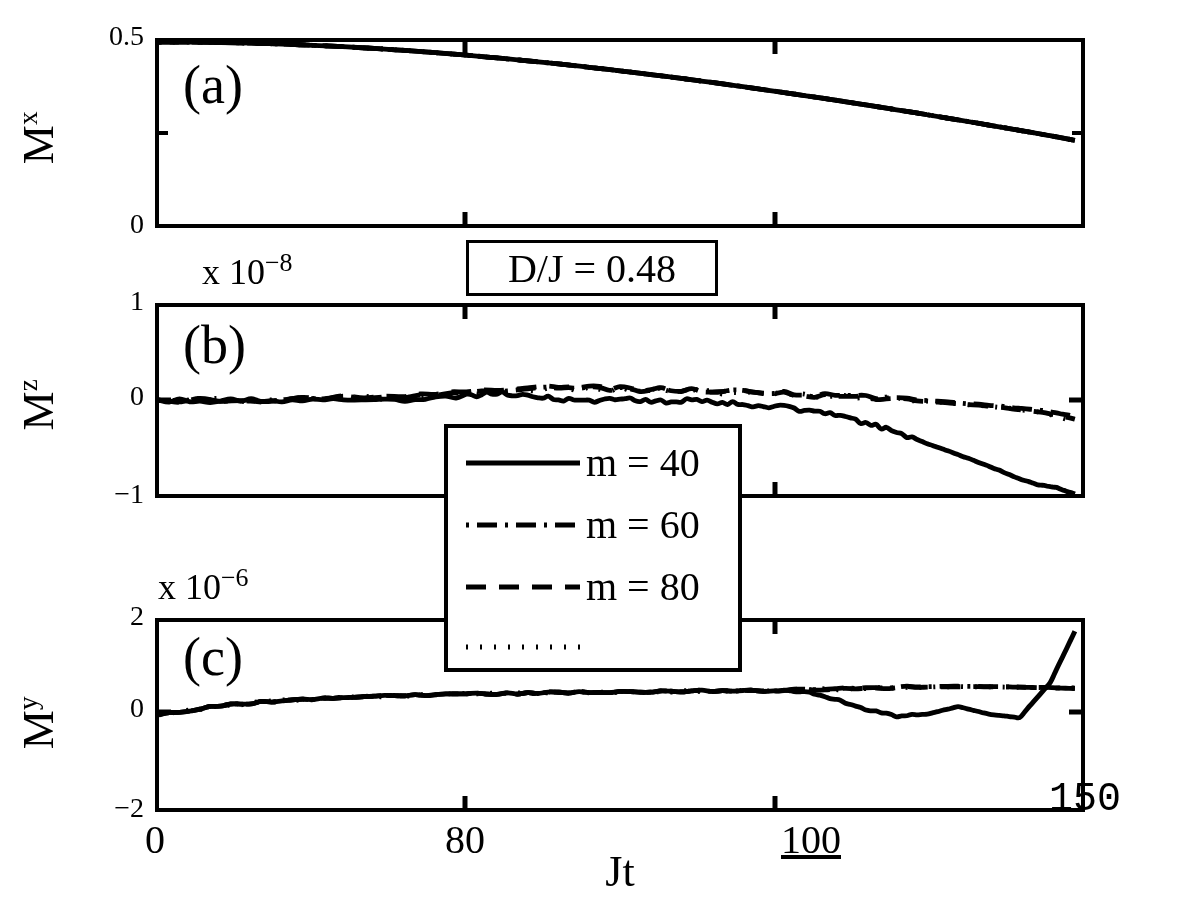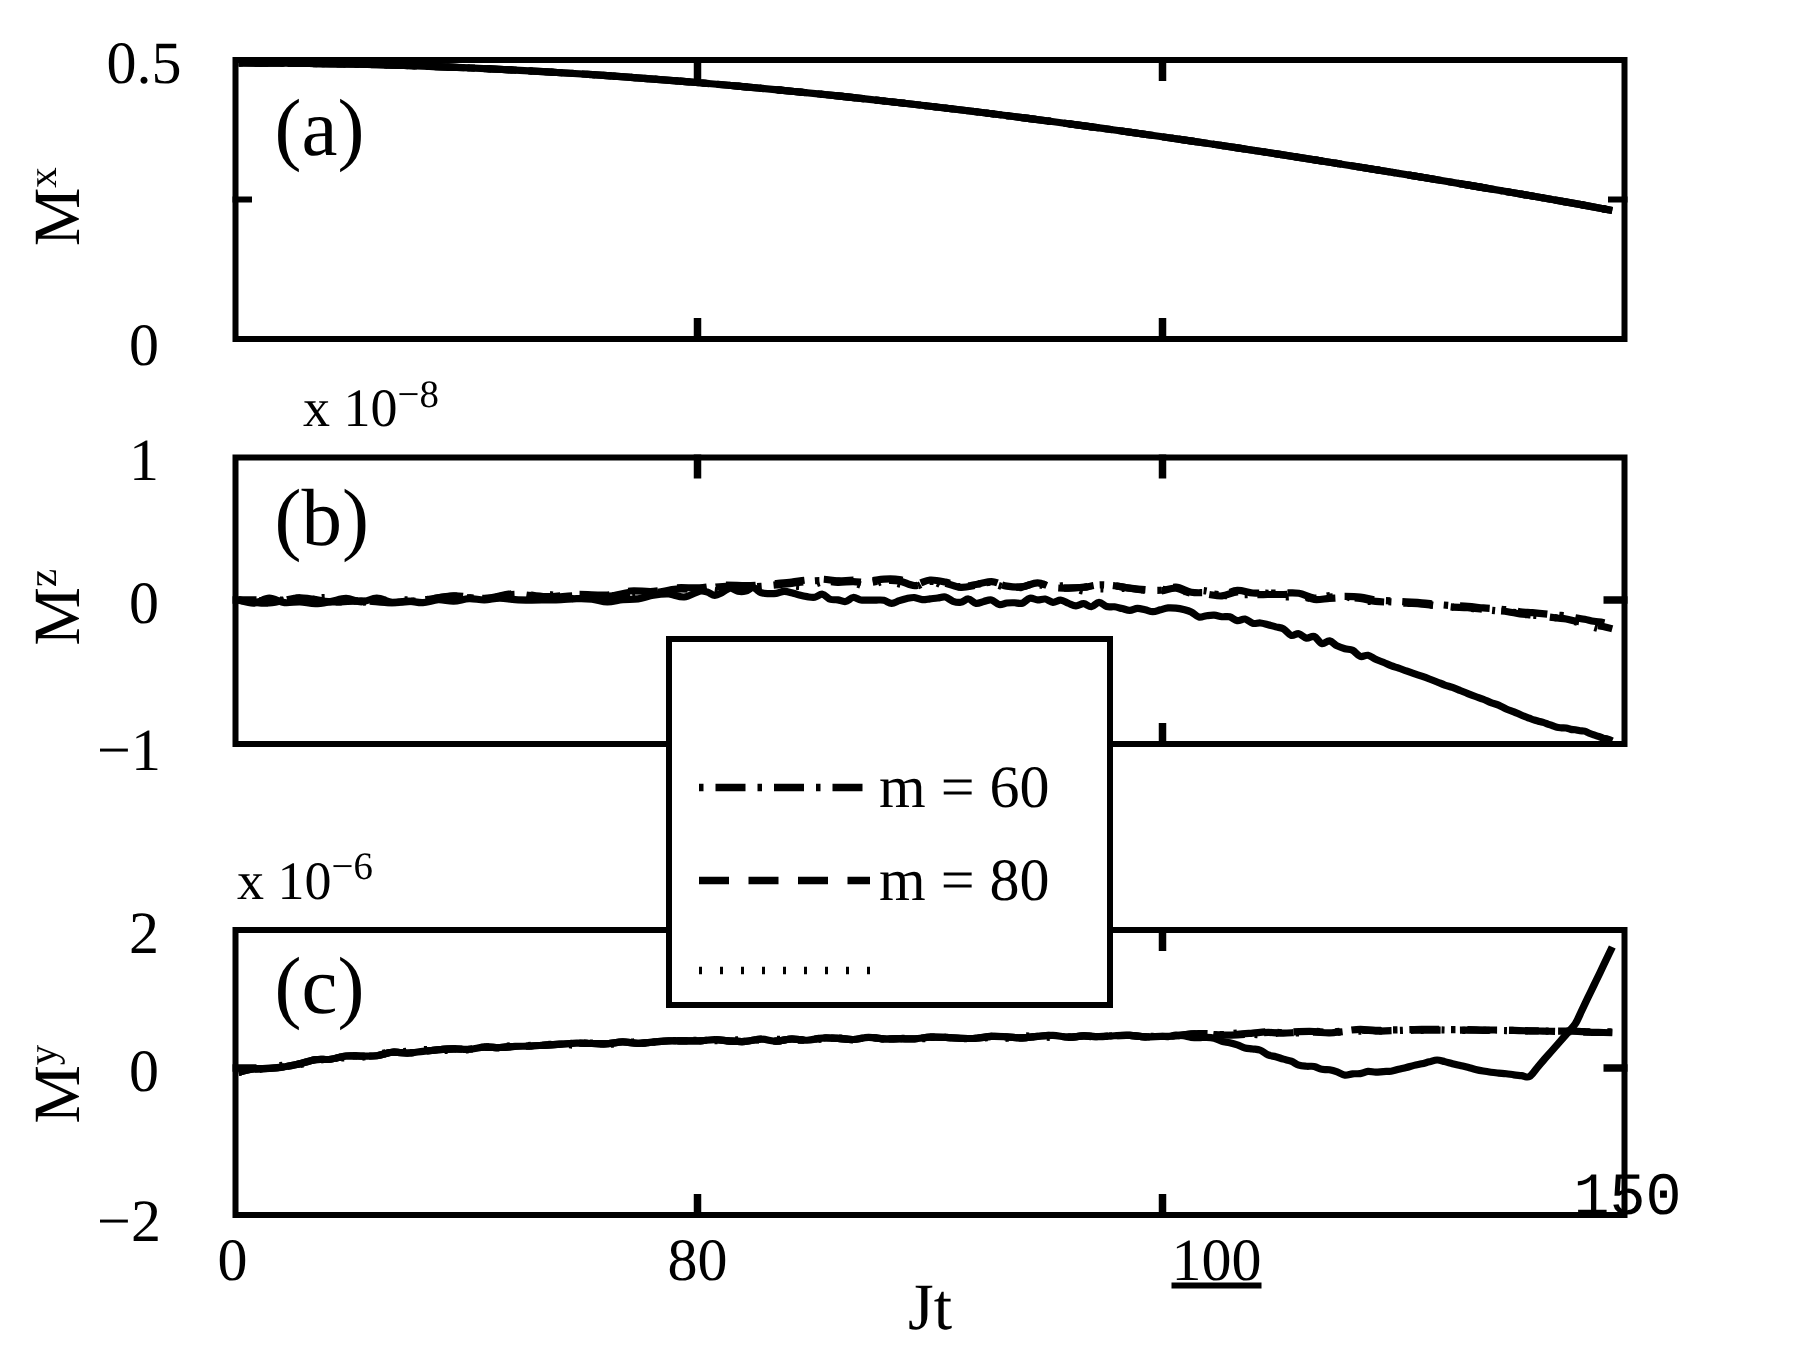--- a/index.html
+++ b/index.html
@@ -7,21 +7,21 @@
        font-family:"Liberation Serif","DejaVu Serif",serif;color:#000;}
 
   .fig{position:absolute;left:0;top:0;width:1200px;height:900px;}
 
   .panel{position:absolute;border:4px solid #000;background:#fff;box-sizing:border-box;}
 
   .svgwrap{position:absolute;left:0;top:0;width:100%;height:100%;}
 
   .panel-tag{position:absolute;font-size:54px;line-height:1;font-weight:400;}
 
-  .ytick{position:absolute;font-size:40px;line-height:1;text-align:center;white-space:nowrap;}
+  .ytick{position:absolute;font-size:28px;line-height:1;text-align:right;white-space:nowrap;}
   .xtick{position:absolute;font-size:40px;line-height:1;text-align:center;white-space:nowrap;}
 
   .expo{position:absolute;font-size:36px;line-height:1;white-space:nowrap;}
   .expo sup{font-size:0.72em;vertical-align:super;}
 
   .axis-label-y{position:absolute;font-size:44px;line-height:1;white-space:nowrap;
                 transform-origin:50% 50%;transform:rotate(-90deg);}
   .axis-label-y sup{font-size:0.62em;vertical-align:super;}
 
   .axis-label-x{position:absolute;font-size:44px;line-height:1;white-space:nowrap;text-align:center;}
@@ -49,20 +49,23 @@
         <path d="M 0.00 0.00 C 5.17 0.03, 20.67 0.09, 31.00 0.19 C 41.33 0.28, 51.67 0.40, 62.00 0.57 C 72.33 0.74, 82.67 0.95, 93.00 1.22 C 103.33 1.48, 113.67 1.80, 124.00 2.17 C 134.33 2.53, 144.67 2.96, 155.00 3.42 C 165.33 3.88, 175.67 4.38, 186.00 4.94 C 196.33 5.50, 206.67 6.12, 217.00 6.76 C 227.33 7.41, 237.67 8.08, 248.00 8.82 C 258.33 9.55, 268.67 10.35, 279.00 11.17 C 289.33 12.00, 299.67 12.85, 310.00 13.76 C 320.33 14.66, 330.67 15.62, 341.00 16.61 C 351.33 17.59, 361.67 18.59, 372.00 19.65 C 382.33 20.70, 392.67 21.79, 403.00 22.91 C 413.33 24.04, 423.67 25.21, 434.00 26.41 C 444.33 27.61, 454.67 28.84, 465.00 30.10 C 475.33 31.36, 485.67 32.65, 496.00 33.97 C 506.33 35.29, 516.67 36.62, 527.00 38.00 C 537.33 39.38, 547.67 40.82, 558.00 42.26 C 568.33 43.69, 578.67 45.14, 589.00 46.63 C 599.33 48.11, 609.67 49.65, 620.00 51.19 C 630.33 52.73, 640.67 54.28, 651.00 55.86 C 661.33 57.44, 671.67 59.05, 682.00 60.69 C 692.33 62.32, 702.67 63.99, 713.00 65.66 C 723.33 67.34, 733.67 69.04, 744.00 70.76 C 754.33 72.47, 764.67 74.21, 775.00 75.96 C 785.33 77.72, 795.67 79.49, 806.00 81.28 C 816.33 83.07, 826.67 84.89, 837.00 86.72 C 847.33 88.55, 857.67 90.40, 868.00 92.26 C 878.33 94.13, 889.70 96.17, 899.00 97.89 C 908.30 99.61, 919.67 101.81, 923.80 102.60" fill="none" stroke="#000" stroke-width="5" stroke-linecap="butt" stroke-linejoin="round" stroke-dasharray="2 12"></path>
       </svg>
   </div>
   <div class="panel-tag" style="left:183px;top:58px;">(a)</div>
   <div class="ytick" style="left:48px;top:22px;width:96px;">0.5</div>
   <div class="ytick" style="left:48px;top:210px;width:96px;">0</div>
   <div class="axis-label-y" style="left:-22px;top:115px;width:120px;text-align:center;">
     <span>M</span><sup>x</sup>
   </div>
 
+  <div class="annot-box" style="left:466px;top:240px;width:252px;height:56px;">
+    <span>D/J = 0.48</span>
+  </div>
 
   <div class="expo" style="left:158px;top:250px;margin-left:44px;">
     <span>x 10</span><sup>−8</sup>
   </div>
   <div class="panel" style="left:155px;top:303px;width:930px;height:195px;">
     <svg class="svgwrap" id="svg-b" viewBox="0 0 930 195" preserveAspectRatio="none">
         <path d="M 0.00 97.03 C 1.72 97.39, 6.89 99.40, 10.33 99.18 C 13.78 98.96, 17.22 95.79, 20.67 95.73 C 24.11 95.66, 27.56 98.38, 31.00 98.80 C 34.44 99.21, 37.89 98.11, 41.33 98.24 C 44.78 98.37, 48.22 99.62, 51.67 99.59 C 55.11 99.57, 58.56 98.73, 62.00 98.10 C 65.44 97.48, 68.89 95.82, 72.33 95.86 C 75.78 95.89, 79.22 98.33, 82.67 98.30 C 86.11 98.27, 89.56 95.62, 93.00 95.66 C 96.44 95.71, 99.89 98.24, 103.33 98.59 C 106.78 98.93, 110.22 97.68, 113.67 97.72 C 117.11 97.76, 120.56 98.99, 124.00 98.84 C 127.44 98.69, 130.89 96.99, 134.33 96.82 C 137.78 96.65, 141.22 97.97, 144.67 97.83 C 148.11 97.70, 151.56 96.20, 155.00 96.03 C 158.44 95.86, 161.89 96.89, 165.33 96.83 C 168.78 96.76, 172.22 95.66, 175.67 95.65 C 179.11 95.63, 182.56 96.51, 186.00 96.74 C 189.44 96.97, 192.89 97.01, 196.33 97.03 C 199.78 97.06, 203.22 96.95, 206.67 96.89 C 210.11 96.83, 213.56 96.79, 217.00 96.66 C 220.44 96.52, 223.89 96.14, 227.33 96.08 C 230.78 96.03, 234.22 95.96, 237.67 96.34 C 241.11 96.71, 244.56 98.28, 248.00 98.34 C 251.44 98.40, 254.89 97.05, 258.33 96.70 C 261.78 96.34, 265.22 96.72, 268.67 96.21 C 272.11 95.71, 275.56 94.25, 279.00 93.69 C 282.44 93.12, 285.89 92.63, 289.33 92.83 C 292.78 93.03, 296.22 95.21, 299.67 94.89 C 303.11 94.57, 307.42 91.46, 310.00 90.89 C 312.58 90.32, 313.44 91.00, 315.17 91.47 C 316.89 91.94, 318.61 93.71, 320.33 93.72 C 322.06 93.73, 323.78 92.38, 325.50 91.55 C 327.22 90.71, 328.94 88.82, 330.67 88.71 C 332.39 88.60, 334.11 90.56, 335.83 90.91 C 337.56 91.26, 339.28 91.23, 341.00 90.81 C 342.72 90.39, 344.44 88.21, 346.17 88.38 C 347.89 88.55, 349.61 91.12, 351.33 91.82 C 353.06 92.51, 354.78 92.48, 356.50 92.57 C 358.22 92.66, 359.94 92.61, 361.67 92.35 C 363.39 92.10, 365.11 91.10, 366.83 91.03 C 368.56 90.95, 370.28 91.50, 372.00 91.92 C 373.72 92.35, 375.44 93.11, 377.17 93.56 C 378.89 94.02, 380.61 94.42, 382.33 94.67 C 384.06 94.92, 385.78 95.37, 387.50 95.08 C 389.22 94.79, 390.94 92.72, 392.67 92.95 C 394.39 93.18, 396.11 95.80, 397.83 96.45 C 399.56 97.10, 401.28 96.60, 403.00 96.87 C 404.72 97.13, 406.44 98.33, 408.17 98.06 C 409.89 97.78, 411.61 95.40, 413.33 95.22 C 415.06 95.04, 416.78 96.67, 418.50 96.97 C 420.22 97.27, 421.94 97.03, 423.67 97.04 C 425.39 97.05, 427.11 97.02, 428.83 97.04 C 430.56 97.06, 432.28 96.78, 434.00 97.16 C 435.72 97.55, 437.44 99.30, 439.17 99.35 C 440.89 99.40, 442.61 98.04, 444.33 97.47 C 446.06 96.90, 447.78 96.30, 449.50 95.94 C 451.22 95.57, 452.94 95.14, 454.67 95.27 C 456.39 95.40, 458.11 96.57, 459.83 96.71 C 461.56 96.86, 463.28 96.34, 465.00 96.15 C 466.72 95.96, 468.44 95.81, 470.17 95.60 C 471.89 95.39, 473.61 94.51, 475.33 94.89 C 477.06 95.26, 478.78 97.25, 480.50 97.86 C 482.22 98.48, 483.94 98.84, 485.67 98.57 C 487.39 98.30, 489.11 96.14, 490.83 96.26 C 492.56 96.38, 494.28 99.03, 496.00 99.31 C 497.72 99.60, 499.44 98.36, 501.17 97.97 C 502.89 97.58, 504.61 96.60, 506.33 96.96 C 508.06 97.33, 509.78 99.80, 511.50 100.14 C 513.22 100.49, 514.94 99.25, 516.67 99.04 C 518.39 98.83, 520.11 98.88, 521.83 98.90 C 523.56 98.93, 525.28 99.75, 527.00 99.21 C 528.72 98.67, 530.44 96.07, 532.17 95.69 C 533.89 95.31, 535.61 96.81, 537.33 96.92 C 539.06 97.03, 540.78 96.06, 542.50 96.33 C 544.22 96.61, 545.94 98.46, 547.67 98.58 C 549.39 98.70, 551.11 96.93, 552.83 97.04 C 554.56 97.15, 556.28 98.58, 558.00 99.25 C 559.72 99.92, 561.44 101.01, 563.17 101.06 C 564.89 101.10, 566.61 99.42, 568.33 99.52 C 570.06 99.62, 571.78 101.82, 573.50 101.67 C 575.22 101.52, 576.94 98.64, 578.67 98.62 C 580.39 98.59, 582.11 101.03, 583.83 101.54 C 585.56 102.06, 587.28 101.48, 589.00 101.70 C 590.72 101.93, 592.44 102.50, 594.17 102.91 C 595.89 103.33, 597.61 104.19, 599.33 104.18 C 601.06 104.16, 602.78 102.89, 604.50 102.83 C 606.22 102.77, 607.94 103.44, 609.67 103.82 C 611.39 104.20, 613.11 105.12, 614.83 105.11 C 616.56 105.10, 618.28 104.20, 620.00 103.76 C 621.72 103.32, 623.44 102.66, 625.17 102.47 C 626.89 102.28, 628.61 102.44, 630.33 102.62 C 632.06 102.80, 633.78 103.12, 635.50 103.57 C 637.22 104.02, 638.94 104.46, 640.67 105.33 C 642.39 106.20, 644.11 108.37, 645.83 108.80 C 647.56 109.22, 649.28 108.10, 651.00 107.89 C 652.72 107.68, 654.44 107.41, 656.17 107.53 C 657.89 107.65, 659.61 108.42, 661.33 108.61 C 663.06 108.80, 664.78 108.22, 666.50 108.67 C 668.22 109.12, 669.94 111.03, 671.67 111.29 C 673.39 111.55, 675.11 109.92, 676.83 110.23 C 678.56 110.55, 680.28 112.74, 682.00 113.19 C 683.72 113.64, 685.44 112.80, 687.17 112.96 C 688.89 113.12, 690.61 113.69, 692.33 114.14 C 694.06 114.59, 695.78 115.18, 697.50 115.66 C 699.22 116.13, 700.94 116.03, 702.67 117.01 C 704.39 118.00, 706.11 121.00, 707.83 121.57 C 709.56 122.14, 711.28 120.10, 713.00 120.43 C 714.72 120.75, 716.44 123.20, 718.17 123.51 C 719.89 123.83, 721.61 121.69, 723.33 122.32 C 725.06 122.95, 726.78 126.76, 728.50 127.28 C 730.22 127.80, 731.94 125.15, 733.67 125.42 C 735.39 125.69, 737.11 127.98, 738.83 128.89 C 740.56 129.80, 742.28 130.36, 744.00 130.87 C 745.72 131.38, 747.44 131.05, 749.17 131.94 C 750.89 132.83, 752.61 135.62, 754.33 136.19 C 756.06 136.77, 757.78 135.07, 759.50 135.41 C 761.22 135.74, 762.94 137.39, 764.67 138.20 C 766.39 139.01, 768.11 139.54, 769.83 140.29 C 771.56 141.03, 773.28 141.99, 775.00 142.66 C 776.72 143.33, 778.44 143.72, 780.17 144.33 C 781.89 144.94, 783.61 145.68, 785.33 146.32 C 787.06 146.96, 788.78 147.57, 790.50 148.17 C 792.22 148.78, 793.94 149.33, 795.67 149.95 C 797.39 150.57, 799.11 151.22, 800.83 151.89 C 802.56 152.55, 804.28 153.26, 806.00 153.96 C 807.72 154.65, 809.44 155.44, 811.17 156.08 C 812.89 156.72, 814.61 157.15, 816.33 157.78 C 818.06 158.41, 819.78 159.15, 821.50 159.86 C 823.22 160.58, 824.94 161.36, 826.67 162.06 C 828.39 162.76, 830.11 163.41, 831.83 164.06 C 833.56 164.72, 835.28 165.27, 837.00 165.98 C 838.72 166.69, 840.44 167.66, 842.17 168.34 C 843.89 169.02, 845.61 169.32, 847.33 170.05 C 849.06 170.79, 850.78 171.98, 852.50 172.77 C 854.22 173.55, 855.94 174.02, 857.67 174.74 C 859.39 175.47, 861.11 176.38, 862.83 177.12 C 864.56 177.86, 866.62 178.63, 868.00 179.16 C 869.38 179.70, 870.07 180.00, 871.10 180.34 C 872.13 180.68, 873.17 180.92, 874.20 181.21 C 875.23 181.50, 876.27 181.77, 877.30 182.10 C 878.33 182.44, 879.37 182.84, 880.40 183.20 C 881.43 183.57, 882.47 183.93, 883.50 184.31 C 884.53 184.70, 885.57 185.27, 886.60 185.52 C 887.63 185.78, 888.67 185.75, 889.70 185.83 C 890.73 185.90, 891.77 185.78, 892.80 185.96 C 893.83 186.15, 894.87 186.72, 895.90 186.93 C 896.93 187.14, 897.97 187.06, 899.00 187.22 C 900.03 187.38, 901.07 187.75, 902.10 187.91 C 903.13 188.06, 904.17 187.84, 905.20 188.12 C 906.23 188.40, 907.27 189.14, 908.30 189.58 C 909.33 190.02, 910.37 190.41, 911.40 190.78 C 912.43 191.14, 913.47 191.39, 914.50 191.77 C 915.53 192.14, 916.57 192.69, 917.60 193.01 C 918.63 193.33, 919.67 193.34, 920.70 193.68 C 921.73 194.01, 923.28 194.78, 923.80 195.00" fill="none" stroke="#000" stroke-width="5" stroke-linecap="butt" stroke-linejoin="round"></path>
         <path d="M 0.00 97.03 C 3.44 97.36, 13.78 99.29, 20.67 99.02 C 27.56 98.75, 34.44 95.52, 41.33 95.40 C 48.22 95.28, 55.11 97.94, 62.00 98.31 C 68.89 98.67, 75.78 97.51, 82.67 97.59 C 89.56 97.67, 96.44 98.86, 103.33 98.78 C 110.22 98.70, 117.11 97.87, 124.00 97.13 C 130.89 96.38, 137.78 94.47, 144.67 94.31 C 151.56 94.16, 158.44 96.41, 165.33 96.19 C 172.22 95.97, 179.11 93.12, 186.00 92.98 C 192.89 92.84, 199.78 95.18, 206.67 95.34 C 213.56 95.49, 220.44 94.05, 227.33 93.90 C 234.22 93.76, 241.97 94.82, 248.00 94.45 C 254.03 94.08, 258.33 92.11, 263.50 91.70 C 268.67 91.29, 273.83 92.36, 279.00 91.98 C 284.17 91.61, 289.33 89.86, 294.50 89.45 C 299.67 89.04, 304.83 89.82, 310.00 89.51 C 315.17 89.21, 320.33 87.86, 325.50 87.60 C 330.67 87.34, 336.69 87.99, 341.00 87.96 C 345.31 87.94, 347.89 87.69, 351.33 87.45 C 354.78 87.20, 358.22 86.83, 361.67 86.49 C 365.11 86.16, 368.56 85.85, 372.00 85.45 C 375.44 85.04, 378.89 84.38, 382.33 84.06 C 385.78 83.73, 389.22 83.39, 392.67 83.50 C 396.11 83.60, 399.56 84.57, 403.00 84.69 C 406.44 84.80, 409.89 84.16, 413.33 84.18 C 416.78 84.21, 420.22 84.96, 423.67 84.84 C 427.11 84.72, 430.56 83.63, 434.00 83.45 C 437.44 83.27, 440.89 83.15, 444.33 83.73 C 447.78 84.31, 451.22 86.87, 454.67 86.93 C 458.11 86.98, 461.56 84.34, 465.00 84.07 C 468.44 83.79, 471.89 84.61, 475.33 85.29 C 478.78 85.98, 482.22 87.96, 485.67 88.19 C 489.11 88.42, 492.56 87.29, 496.00 86.67 C 499.44 86.06, 502.89 84.38, 506.33 84.49 C 509.78 84.60, 513.22 86.77, 516.67 87.33 C 520.11 87.90, 523.56 88.25, 527.00 87.88 C 530.44 87.52, 533.89 85.07, 537.33 85.13 C 540.78 85.19, 544.22 87.65, 547.67 88.24 C 551.11 88.83, 554.56 88.69, 558.00 88.67 C 561.44 88.65, 564.89 88.49, 568.33 88.13 C 571.78 87.76, 575.22 86.66, 578.67 86.48 C 582.11 86.29, 585.56 86.68, 589.00 87.05 C 592.44 87.42, 595.89 88.23, 599.33 88.69 C 602.78 89.15, 606.22 89.54, 609.67 89.80 C 613.11 90.05, 616.56 90.49, 620.00 90.20 C 623.44 89.92, 626.89 87.84, 630.33 88.07 C 633.78 88.30, 637.22 90.92, 640.67 91.58 C 644.11 92.23, 647.56 91.72, 651.00 91.99 C 654.44 92.26, 657.89 93.46, 661.33 93.18 C 664.78 92.91, 668.22 90.53, 671.67 90.35 C 675.11 90.16, 678.56 91.79, 682.00 92.09 C 685.44 92.40, 688.89 92.15, 692.33 92.16 C 695.78 92.18, 699.22 92.15, 702.67 92.17 C 706.11 92.19, 709.56 91.72, 713.00 92.29 C 716.44 92.86, 719.89 95.18, 723.33 95.61 C 726.78 96.04, 730.22 95.06, 733.67 94.87 C 737.11 94.68, 740.56 94.46, 744.00 94.47 C 747.44 94.49, 750.89 94.53, 754.33 94.95 C 757.78 95.36, 761.22 96.51, 764.67 96.95 C 768.11 97.39, 771.56 97.37, 775.00 97.59 C 778.44 97.81, 781.89 98.03, 785.33 98.25 C 788.78 98.46, 792.22 98.58, 795.67 98.88 C 799.11 99.18, 802.56 99.73, 806.00 100.07 C 809.44 100.40, 812.89 100.70, 816.33 100.91 C 819.78 101.12, 823.22 101.04, 826.67 101.30 C 830.11 101.57, 833.90 102.20, 837.00 102.50 C 840.10 102.81, 842.51 102.92, 845.27 103.14 C 848.02 103.36, 850.78 103.49, 853.53 103.82 C 856.29 104.16, 859.04 104.81, 861.80 105.14 C 864.56 105.47, 867.31 105.56, 870.07 105.81 C 872.82 106.06, 875.58 106.34, 878.33 106.62 C 881.09 106.91, 884.19 107.27, 886.60 107.51 C 889.01 107.75, 890.73 107.76, 892.80 108.07 C 894.87 108.37, 896.93 108.96, 899.00 109.34 C 901.07 109.72, 903.13 109.94, 905.20 110.34 C 907.27 110.75, 909.33 111.39, 911.40 111.77 C 913.47 112.15, 915.53 112.24, 917.60 112.63 C 919.67 113.01, 922.77 113.83, 923.80 114.08" fill="none" stroke="#000" stroke-width="5" stroke-linecap="butt" stroke-linejoin="round" stroke-dasharray="3 8 20 8"></path>
         <path d="M 0.00 97.03 C 3.44 97.36, 13.78 99.29, 20.67 99.02 C 27.56 98.75, 34.44 95.52, 41.33 95.40 C 48.22 95.28, 55.11 97.94, 62.00 98.31 C 68.89 98.67, 75.78 97.51, 82.67 97.59 C 89.56 97.67, 96.44 98.86, 103.33 98.78 C 110.22 98.70, 117.11 97.90, 124.00 97.13 C 130.89 96.36, 137.78 94.36, 144.67 94.15 C 151.56 93.94, 158.44 96.14, 165.33 95.86 C 172.22 95.59, 179.11 92.69, 186.00 92.49 C 192.89 92.30, 199.78 94.59, 206.67 94.69 C 213.56 94.79, 220.44 93.29, 227.33 93.09 C 234.22 92.89, 241.97 93.87, 248.00 93.48 C 254.03 93.08, 258.33 91.14, 263.50 90.73 C 268.67 90.32, 273.83 91.38, 279.00 91.01 C 284.17 90.63, 289.33 88.88, 294.50 88.47 C 299.67 88.06, 304.83 88.85, 310.00 88.54 C 315.17 88.23, 320.33 86.89, 325.50 86.63 C 330.67 86.37, 336.69 87.01, 341.00 86.99 C 345.31 86.96, 347.89 86.72, 351.33 86.47 C 354.78 86.23, 358.22 85.85, 361.67 85.52 C 365.11 85.18, 368.56 84.88, 372.00 84.47 C 375.44 84.07, 378.89 83.41, 382.33 83.08 C 385.78 82.76, 389.22 82.42, 392.67 82.52 C 396.11 82.63, 399.56 83.60, 403.00 83.71 C 406.44 83.83, 409.89 83.18, 413.33 83.21 C 416.78 83.23, 420.22 83.99, 423.67 83.86 C 427.11 83.74, 430.56 82.66, 434.00 82.48 C 437.44 82.29, 440.89 82.18, 444.33 82.76 C 447.78 83.34, 451.22 85.90, 454.67 85.95 C 458.11 86.01, 461.56 83.34, 465.00 83.09 C 468.44 82.85, 471.89 83.74, 475.33 84.48 C 478.78 85.22, 482.22 87.26, 485.67 87.54 C 489.11 87.83, 492.56 86.75, 496.00 86.19 C 499.44 85.62, 502.89 84.00, 506.33 84.16 C 509.78 84.33, 513.22 86.55, 516.67 87.17 C 520.11 87.79, 523.56 88.22, 527.00 87.88 C 530.44 87.54, 533.89 85.07, 537.33 85.13 C 540.78 85.19, 544.22 87.65, 547.67 88.24 C 551.11 88.83, 554.56 88.69, 558.00 88.67 C 561.44 88.65, 564.89 88.49, 568.33 88.13 C 571.78 87.76, 575.22 86.66, 578.67 86.48 C 582.11 86.29, 585.56 86.65, 589.00 87.05 C 592.44 87.44, 595.89 88.34, 599.33 88.85 C 602.78 89.36, 606.22 89.81, 609.67 90.12 C 613.11 90.43, 616.56 90.92, 620.00 90.69 C 623.44 90.46, 626.89 88.44, 630.33 88.72 C 633.78 89.01, 637.22 91.68, 640.67 92.39 C 644.11 93.09, 647.56 92.67, 651.00 92.97 C 654.44 93.26, 657.89 94.43, 661.33 94.16 C 664.78 93.88, 668.22 91.50, 671.67 91.32 C 675.11 91.14, 678.56 92.77, 682.00 93.07 C 685.44 93.37, 688.89 93.13, 692.33 93.14 C 695.78 93.15, 699.22 93.12, 702.67 93.14 C 706.11 93.16, 709.56 92.69, 713.00 93.26 C 716.44 93.84, 719.89 96.16, 723.33 96.59 C 726.78 97.02, 730.22 96.03, 733.67 95.84 C 737.11 95.65, 740.56 95.44, 744.00 95.45 C 747.44 95.46, 750.89 95.51, 754.33 95.92 C 757.78 96.34, 761.22 97.49, 764.67 97.93 C 768.11 98.37, 771.56 98.35, 775.00 98.56 C 778.44 98.78, 781.89 99.01, 785.33 99.22 C 788.78 99.44, 792.22 99.55, 795.67 99.85 C 799.11 100.16, 802.56 100.70, 806.00 101.04 C 809.44 101.38, 812.89 101.68, 816.33 101.89 C 819.78 102.09, 823.22 102.01, 826.67 102.28 C 830.11 102.54, 833.90 103.14, 837.00 103.48 C 840.10 103.81, 842.51 104.00, 845.27 104.27 C 848.02 104.55, 850.78 104.73, 853.53 105.12 C 856.29 105.51, 859.04 106.21, 861.80 106.60 C 864.56 106.98, 867.31 107.13, 870.07 107.43 C 872.82 107.73, 875.58 108.07, 878.33 108.41 C 881.09 108.75, 884.19 109.16, 886.60 109.46 C 889.01 109.75, 890.73 109.82, 892.80 110.18 C 894.87 110.54, 896.93 111.18, 899.00 111.62 C 901.07 112.05, 903.13 112.32, 905.20 112.78 C 907.27 113.24, 909.33 113.93, 911.40 114.37 C 913.47 114.80, 915.53 114.95, 917.60 115.39 C 919.67 115.83, 922.77 116.73, 923.80 117.00" fill="none" stroke="#000" stroke-width="5" stroke-linecap="butt" stroke-linejoin="round" stroke-dasharray="20 13"></path>
         <path d="M 0.00 97.23 C 3.44 97.24, 13.78 97.45, 20.67 97.32 C 27.56 97.18, 34.44 96.77, 41.33 96.43 C 48.22 96.09, 55.11 94.97, 62.00 95.29 C 68.89 95.61, 75.78 98.10, 82.67 98.36 C 89.56 98.62, 96.44 97.11, 103.33 96.85 C 110.22 96.60, 117.11 97.17, 124.00 96.82 C 130.89 96.46, 137.78 94.83, 144.67 94.73 C 151.56 94.62, 158.44 96.11, 165.33 96.17 C 172.22 96.23, 179.11 95.59, 186.00 95.07 C 192.89 94.55, 199.78 92.88, 206.67 93.05 C 213.56 93.23, 220.44 95.96, 227.33 96.11 C 234.22 96.27, 241.97 94.18, 248.00 93.96 C 254.03 93.75, 258.33 95.13, 263.50 94.84 C 268.67 94.55, 273.83 92.48, 279.00 92.22 C 284.17 91.97, 289.33 93.75, 294.50 93.33 C 299.67 92.90, 304.83 90.10, 310.00 89.68 C 315.17 89.26, 320.33 90.88, 325.50 90.81 C 330.67 90.74, 336.69 89.40, 341.00 89.27 C 345.31 89.13, 347.89 90.58, 351.33 89.99 C 354.78 89.41, 358.22 86.25, 361.67 85.76 C 365.11 85.26, 368.56 86.73, 372.00 87.03 C 375.44 87.33, 378.89 87.98, 382.33 87.54 C 385.78 87.11, 389.22 85.03, 392.67 84.42 C 396.11 83.81, 399.56 83.74, 403.00 83.86 C 406.44 83.97, 409.89 84.52, 413.33 85.12 C 416.78 85.72, 420.22 87.72, 423.67 87.48 C 427.11 87.25, 430.56 83.98, 434.00 83.70 C 437.44 83.42, 440.89 85.14, 444.33 85.80 C 447.78 86.47, 451.22 88.04, 454.67 87.70 C 458.11 87.36, 461.56 83.82, 465.00 83.77 C 468.44 83.73, 471.89 86.78, 475.33 87.43 C 478.78 88.09, 482.22 87.96, 485.67 87.70 C 489.11 87.45, 492.56 86.25, 496.00 85.93 C 499.44 85.60, 502.89 85.38, 506.33 85.76 C 509.78 86.14, 513.22 87.81, 516.67 88.21 C 520.11 88.62, 523.56 88.49, 527.00 88.18 C 530.44 87.87, 533.89 86.38, 537.33 86.36 C 540.78 86.33, 544.22 87.97, 547.67 88.04 C 551.11 88.11, 554.56 86.29, 558.00 86.75 C 561.44 87.22, 564.89 90.40, 568.33 90.82 C 571.78 91.23, 575.22 89.44, 578.67 89.23 C 582.11 89.03, 585.56 89.72, 589.00 89.59 C 592.44 89.46, 595.89 88.35, 599.33 88.46 C 602.78 88.57, 606.22 90.10, 609.67 90.25 C 613.11 90.40, 616.56 89.12, 620.00 89.37 C 623.44 89.61, 626.89 91.54, 630.33 91.71 C 633.78 91.87, 637.22 90.52, 640.67 90.36 C 644.11 90.20, 647.56 90.18, 651.00 90.75 C 654.44 91.31, 657.89 93.31, 661.33 93.76 C 664.78 94.20, 668.22 93.52, 671.67 93.40 C 675.11 93.29, 678.56 93.24, 682.00 93.05 C 685.44 92.87, 688.89 92.02, 692.33 92.31 C 695.78 92.59, 699.22 94.40, 702.67 94.77 C 706.11 95.15, 709.56 94.33, 713.00 94.55 C 716.44 94.78, 719.89 96.24, 723.33 96.13 C 726.78 96.02, 730.22 94.20, 733.67 93.90 C 737.11 93.61, 740.56 93.71, 744.00 94.34 C 747.44 94.98, 750.89 97.11, 754.33 97.71 C 757.78 98.30, 761.22 97.81, 764.67 97.90 C 768.11 97.99, 771.56 98.08, 775.00 98.26 C 778.44 98.44, 781.89 98.70, 785.33 98.98 C 788.78 99.26, 792.22 99.63, 795.67 99.94 C 799.11 100.25, 802.56 100.51, 806.00 100.84 C 809.44 101.17, 812.89 101.62, 816.33 101.92 C 819.78 102.22, 823.22 102.34, 826.67 102.63 C 830.11 102.91, 833.90 103.34, 837.00 103.64 C 840.10 103.94, 842.51 104.19, 845.27 104.43 C 848.02 104.68, 850.78 104.86, 853.53 105.13 C 856.29 105.39, 859.04 105.65, 861.80 106.02 C 864.56 106.40, 867.31 107.02, 870.07 107.37 C 872.82 107.72, 875.58 107.77, 878.33 108.13 C 881.09 108.48, 884.19 109.03, 886.60 109.50 C 889.01 109.96, 890.73 110.47, 892.80 110.92 C 894.87 111.37, 896.93 111.67, 899.00 112.19 C 901.07 112.71, 903.13 113.42, 905.20 114.05 C 907.27 114.67, 909.33 115.36, 911.40 115.95 C 913.47 116.54, 915.53 117.09, 917.60 117.59 C 919.67 118.09, 922.77 118.72, 923.80 118.95" fill="none" stroke="#000" stroke-width="5" stroke-linecap="butt" stroke-linejoin="round" stroke-dasharray="2 12"></path>
@@ -95,20 +98,26 @@
     <span>M</span><sup>y</sup>
   </div>
 
   <div class="xtick" style="left:115px;top:820px;width:80px;">0</div>
   <div class="xtick" style="left:425px;top:820px;width:80px;">80</div>
   <div class="xtick" style="left:766px;top:820px;width:90px;text-decoration:underline;">100</div>
   <div class="xtick" style="left:1040px;top:780px;width:90px;font-family:Liberation Mono, monospace;">150</div>
   <div class="axis-label-x" style="left:580px;top:850px;width:80px;">Jt</div>
 
   <div class="legend-box" style="left:444px;top:424px;width:298px;height:248px;">
+    <div class="legend-row" style="top:4px;">
+      <svg class="legend-sample" viewBox="0 0 118 30">
+        <line x1="2" y1="15" x2="116" y2="15" stroke="#000" stroke-width="5"></line>
+      </svg>
+      <span class="legend-text">m = 40</span>
+    </div>
     <div class="legend-row" style="top:66px;">
       <svg class="legend-sample" viewBox="0 0 118 30">
         <line x1="2" y1="15" x2="116" y2="15" stroke="#000" stroke-width="5" stroke-dasharray="3 8 20 8" stroke-linecap="butt"></line>
       </svg>
       <span class="legend-text">m = 60</span>
     </div>
     <div class="legend-row" style="top:128px;">
       <svg class="legend-sample" viewBox="0 0 118 30">
         <line x1="2" y1="15" x2="116" y2="15" stroke="#000" stroke-width="5" stroke-dasharray="20 13" stroke-linecap="butt"></line>
       </svg>

